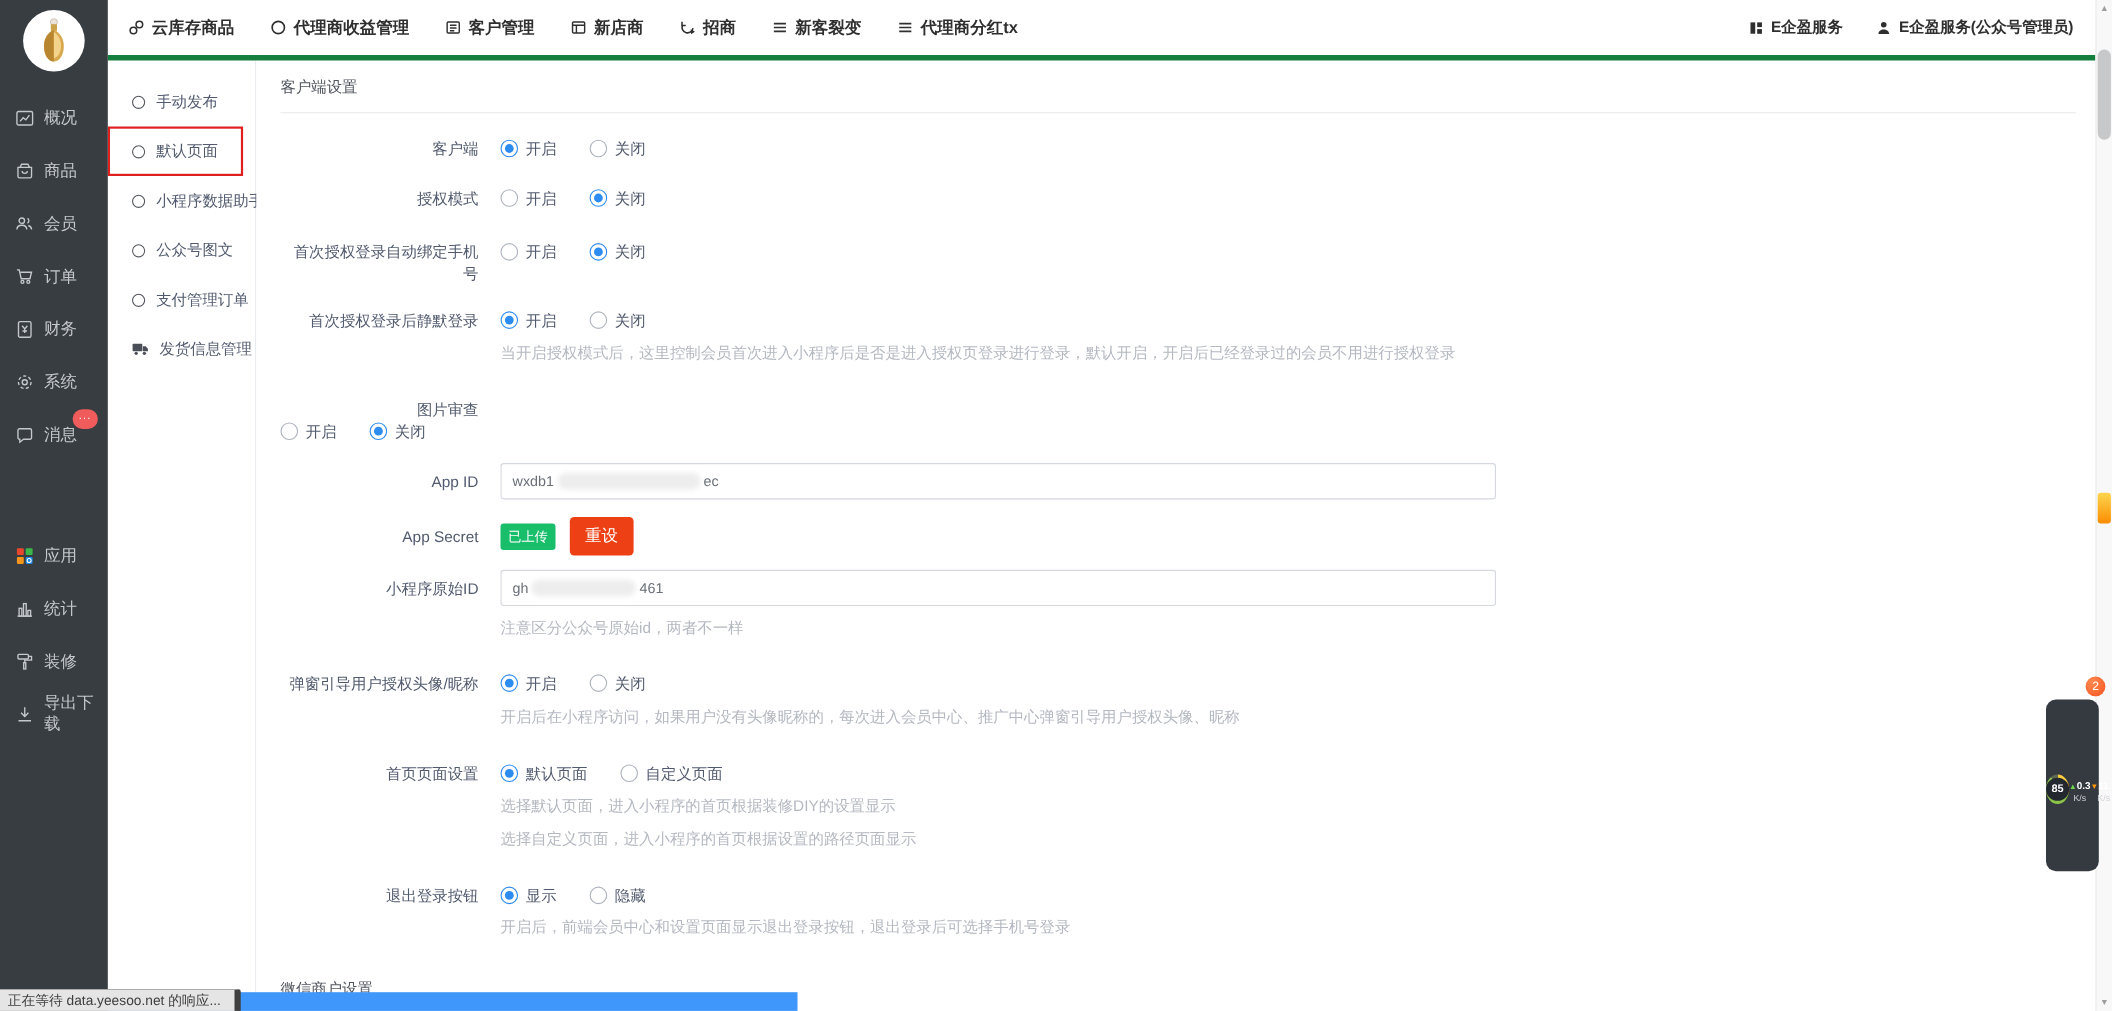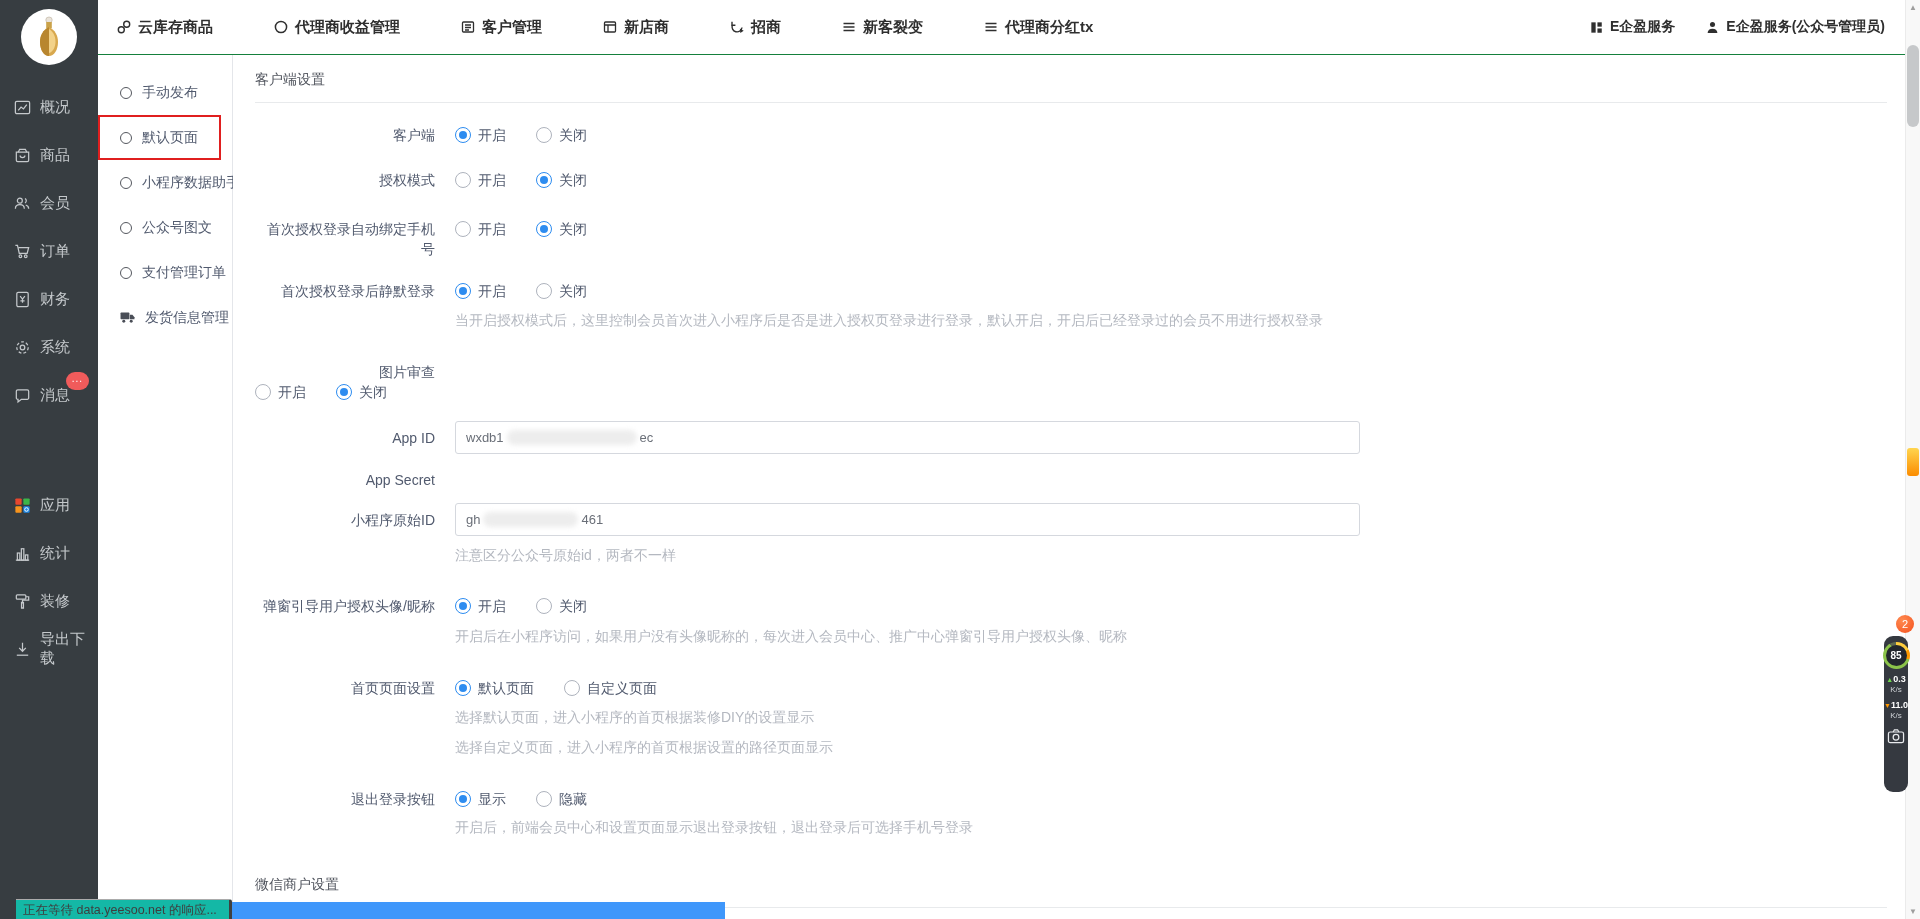--- a/index.html
+++ b/index.html
@@ -11,21 +11,21 @@
   
   .sidebar { position:absolute; left:0; top:0; bottom:0; width:98px; background:#373d41; z-index:10; }
   .avatar { width:56px; height:56px; border-radius:50%; background:#fff; margin:9px auto 0; display:flex; align-items:center; justify-content:center; overflow:hidden; }
   .side-list { margin-top:18px; }
   .side-item { height:48px; display:flex; align-items:center; padding-left:13px; gap:8px; color:#c5c9cc; font-size:15px; cursor:pointer; position:relative; }
   .side-item svg { flex:none; }
   .side-spacer { height:62px; }
   .msg-badge { position:absolute; top:1px; right:9px; background:#f05b5b; color:#fff; border-radius:9px; font-size:10px; line-height:9px; padding:2px 6px 7px; letter-spacing:1px; }
 
   
-  .topbar { position:absolute; left:98px; top:0; right:15px; height:55px; background:#fff; border-bottom:1px solid #15803d; display:flex; align-items:center; padding:0 20px 0 18px; z-index:6;gap:28px; }
+  .topbar { position:absolute; left:98px; top:0; right:15px; height:55px; background:#fff; border-bottom:5px solid #15803d; display:flex; align-items:center; padding:0 20px 0 18px; z-index:6; }
   .nav-item { display:flex; align-items:center; gap:6px; font-size:15px; font-weight:700; color:#2f2f2f; margin-right:32px; cursor:pointer; white-space:nowrap; }
   .topbar-right { margin-left:auto; display:flex; align-items:center; gap:30px; }
   .tr-item { display:flex; align-items:center; gap:6px; font-size:14px; font-weight:700; color:#2f2f2f; cursor:pointer; white-space:nowrap; }
 
   
   .submenu { position:absolute; left:98px; top:55px; bottom:0; width:135px; background:#fff; border-right:1px solid #e4e6ea; z-index:5; padding-top:15px; }
   .sub-item { height:45px; display:flex; align-items:center; padding-left:22px; gap:10px; font-size:14px; color:#515a6e; cursor:pointer; position:relative; white-space:nowrap; }
   .ring-ico { width:12px; height:12px; border:1.6px solid #55585f; border-radius:50%; flex:none; }
   .sub-item.active::after { content:''; position:absolute; left:0; right:11px; top:0; bottom:0; border:2px solid #e01f1f; pointer-events:none; }
 
@@ -50,34 +50,34 @@
   .btn-red { display:inline-block; background:#ed4014; color:#fff; font-size:15px; line-height:15px; padding:10px 14px; border-radius:4px; border:none; cursor:pointer; vertical-align:middle; }
 
   
   .scrollbar { position:absolute; right:0; top:0; bottom:0; width:15px; background:#f8f8f8; border-left:1px solid #ebebeb; z-index:20; }
   .sb-arrow { position:absolute; left:0; width:100%; height:15px; color:#9d9d9d; font-size:8px; text-align:center; line-height:15px; }
   .sb-arrow.up { top:0; } .sb-arrow.down { bottom:0; }
   .sb-thumb { position:absolute; left:1px; right:1px; top:45px; height:82px; background:#c6c8ca; border-radius:6px; }
   .sb-mark { position:absolute; left:1px; right:1px; top:448px; height:28px; background:linear-gradient(#ffd54f,#fb8c00); border-radius:3px; }
 
   
-  .monitor { position:absolute; right:12px; top:636px; width:24px; height:156px; background:rgba(38,42,49,0.93); border-radius:9px; z-index:50; display:flex; flex-direction:column; align-items:center; padding-top:6px; color:#fff; }
+  .monitor { position:absolute; right:12px; top:636px; width:48px; height:156px; background:rgba(38,42,49,0.93); border-radius:9px; z-index:50; display:flex; flex-direction:row; align-items:center; padding-top:6px; color:#fff; }
   .mon-badge { position:absolute; right:6px; top:615px; width:18px; height:18px; border-radius:50%; background:radial-gradient(circle at 35% 30%, #ff8a50, #f4511e); color:#fff; font-size:11px; display:flex; align-items:center; justify-content:center; z-index:51; }
   .ring { width:27px; height:27px; border-radius:50%; background:conic-gradient(#ffce3d 0 18%, #ff9800 18% 30%, #8bc34a 30% 92%, #5f6a52 92% 100%); display:flex; align-items:center; justify-content:center; }
   .ring-inner { width:21px; height:21px; border-radius:50%; background:#23272e; color:#fff; font-size:10px; font-weight:bold; display:flex; align-items:center; justify-content:center; }
   .speed { text-align:center; margin-top:5px; line-height:10px; }
   .speed .v { font-size:9px; font-weight:bold; color:#fff; white-space:nowrap; }
   .speed .arrow-up { color:#6fd44c; font-size:7px; }
   .speed .arrow-down { color:#ff9800; font-size:7px; }
   .speed .u { font-size:8px; color:#cfd2d6; }
   .cam { margin-top:7px; cursor:pointer; }
 
   
   .blue-strip { position:absolute; left:98px; bottom:0; width:627px; height:17px; background:#3f97fb; z-index:30; }
-  .statusbar { position:absolute; left:16px; bottom:0; height:20px; background:#14b8a6; border-top:1px solid #ababab; border-right:3px solid #404040; border-top-right-radius:3px; padding:2px 12px 0 7px; font-size:12.5px; color:#3e3e3e; z-index:40; white-space:nowrap; }
+  .statusbar { position:absolute; left:0; bottom:0; height:20px; background:#e5e5e5; border-top:1px solid #ababab; border-right:6px solid #404040; border-top-right-radius:3px; padding:2px 12px 0 7px; font-size:12.5px; color:#3e3e3e; z-index:40; white-space:nowrap; }
 
   svg { display:block; }
 </style>
 </head>
 <body>
 
 <div class="app">
 
   <aside class="sidebar">
     <div class="avatar">
@@ -406,20 +406,24 @@
         <div class="text-input">
           <span>wxdb1</span>
           <span class="censor" style="width:130px;"></span>
           <span>ec</span>
         </div>
       </div>
     </div>
 
     <div class="row vcenter" style="margin-top:16px;">
       <div class="row-label">App Secret</div>
+      <div class="row-body">
+        <span class="tag-green">已上传</span>
+        <button class="btn-red">重设</button>
+      </div>
     </div>
 
     <div class="row" style="margin-top:13px;">
       <div class="row-label" style="padding-top:7px;">小程序原始ID</div>
       <div class="row-body">
         <div class="text-input">
           <span>gh</span>
           <span class="censor" style="width:95px;"></span>
           <span>461</span>
         </div>

